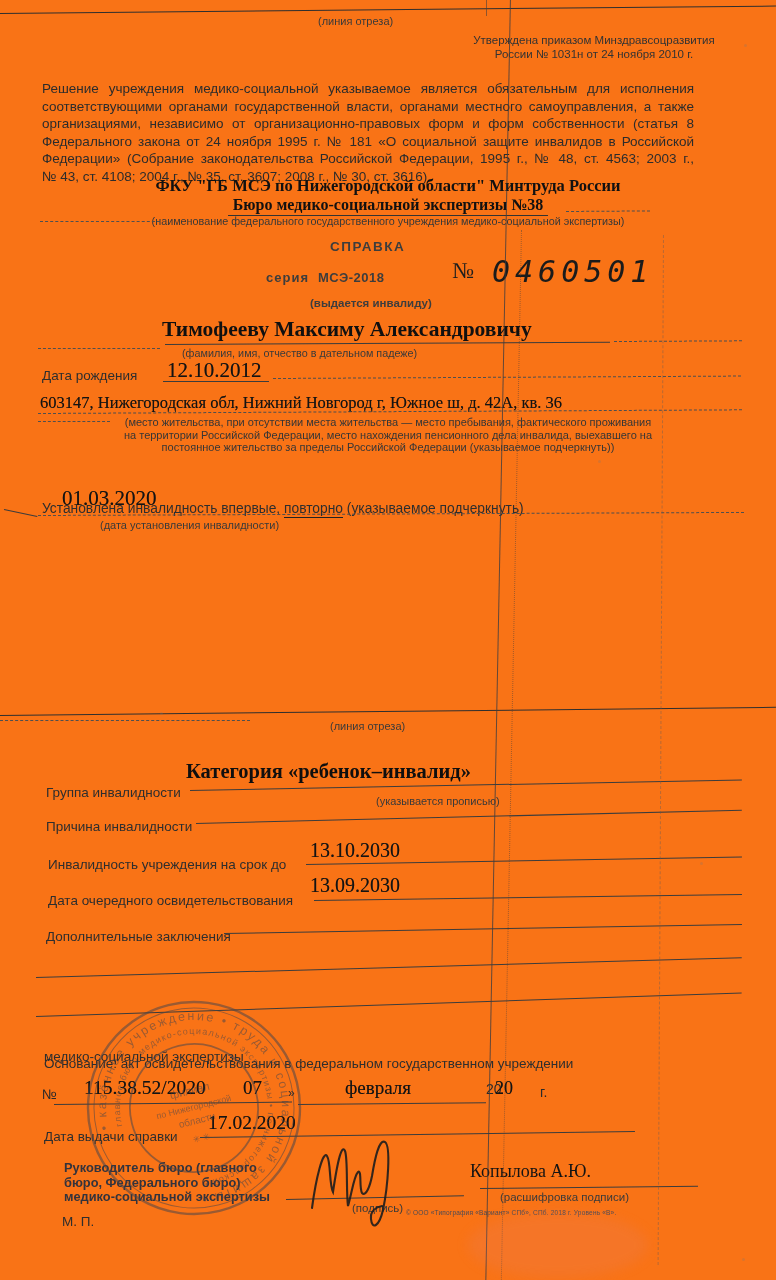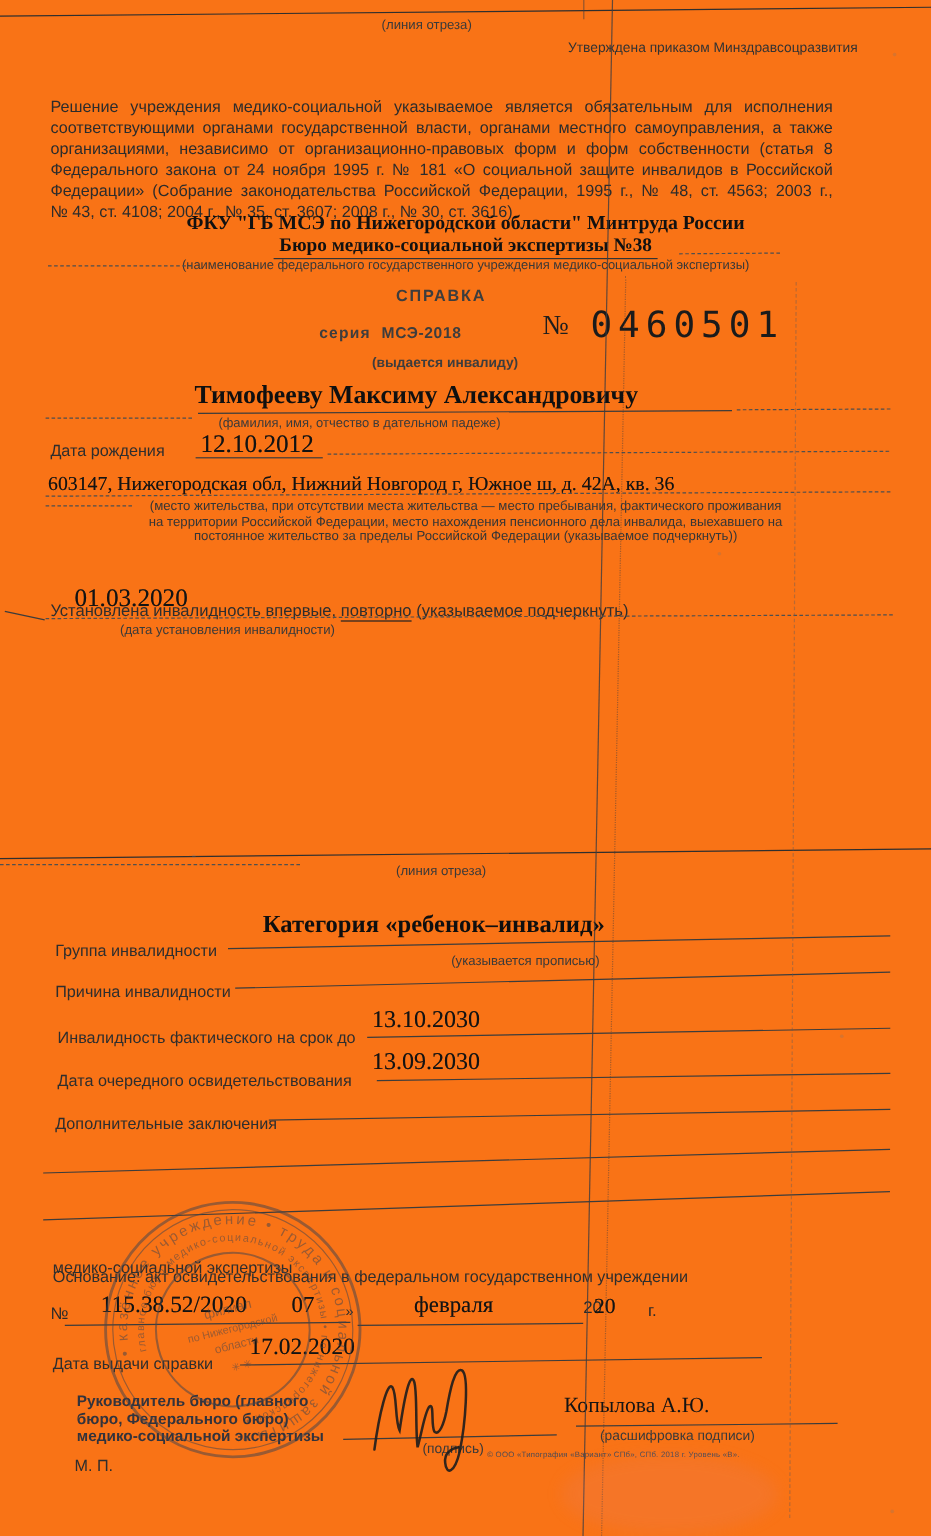--- a/index.html
+++ b/index.html
@@ -1,20 +1,20 @@
 <!DOCTYPE html>
 <html><head>
 <meta charset="utf-8">
 <style>
   html,body{margin:0;padding:0;background:#e8e8e6;}
   .page{position:relative;width:776px;height:1280px;margin:0 auto;background:#f97316;
         overflow:hidden;font-family:"Liberation Sans",sans-serif;color:#2b2b2b;}
   .abs{position:absolute;}
   .serif{font-family:"Liberation Serif",serif;}
-  .mono{font-family:"DejaVu Sans Mono",monospace;}
+  .mono{font-family:"DejaVu Sans Mono",monospace;font-style:italic;}
   .lbl{font-size:13.5px;color:#2e2e2e;}
   .cap{font-size:11px;color:#3a3a3a;}
   .val{font-family:"Liberation Serif",serif;color:#131313;text-shadow:0 0 .4px rgba(30,30,30,.55);}
   .boldgray{font-weight:bold;color:#3d3d3d;}
   .jline{text-align:justify;text-align-last:justify;}
   .ln{position:absolute;height:0;border-top:1.4px solid #3c3c3c;transform-origin:left center;}
   .lnd{border-top:1.2px dashed #4f4f4f;}
   .lnthick{border-top-width:1.6px;border-top-color:#2f2f2f;}
   .vln{position:absolute;width:0;border-left:1.2px solid rgba(60,60,65,.8);transform-origin:center top;}
   .speck{position:absolute;width:3px;height:3px;border-radius:50%;background:#777;opacity:.25;}
@@ -26,20 +26,21 @@
 <body>
 
 <div class="page">
 
   <div class="ln lnthick" style="left:0;top:13px;width:776px;transform:rotate(-0.55deg);"></div>
   <div class="vln" style="left:486px;top:0;height:16px;opacity:.7;"></div>
   <div class="abs cap" style="left:318px;top:15px;">(линия отреза)</div>
 
   <div class="abs" style="left:438px;top:33px;width:312px;text-align:center;font-size:11.5px;line-height:14px;color:#333;">
     <div>Утверждена приказом Минздравсоцразвития</div>
+    <div>России № 1031н от 24 ноября 2010 г.</div>
   </div>
 
   <div class="abs" style="left:42px;top:80px;width:652px;font-size:13.5px;line-height:17.6px;color:#2c2c2c;">
     <div class="jline">Решение учреждения медико-социальной указываемое является обязательным для исполнения</div>
     <div class="jline">соответствующими органами государственной власти, органами местного самоуправления, а также</div>
     <div class="jline">организациями, независимо от организационно-правовых форм и форм собственности (статья 8</div>
     <div class="jline">Федерального закона от 24 ноября 1995 г. № 181 «О социальной защите инвалидов в Российской</div>
     <div class="jline">Федерации» (Собрание законодательства Российской Федерации, 1995 г., № 48, ст. 4563; 2003 г.,</div>
     <div>№ 43, ст. 4108; 2004 г., № 35, ст. 3607; 2008 г., № 30, ст. 3616)</div>
   </div>
@@ -86,30 +87,30 @@
   </div>
   <div class="abs val" style="left:62px;top:486px;font-size:21px;">01.03.2020</div>
   <div class="ln" style="left:4px;top:509px;width:34px;transform:rotate(12deg);border-top-width:1.6px;"></div>
   <div class="ln lnd" style="left:38px;top:515px;width:706px;transform:rotate(-0.25deg);"></div>
   <div class="abs cap" style="left:100px;top:519px;width:580px;text-align:left;">(дата установления инвалидности)</div>
 
   <div class="ln lnthick" style="left:0;top:715px;width:776px;transform:rotate(-0.6deg);"></div>
   <div class="ln lnd" style="left:0;top:720px;width:250px;"></div>
   <div class="abs cap" style="left:330px;top:720px;">(линия отреза)</div>
 
-  <div class="abs serif" style="left:186px;top:760px;font-size:20.5px;font-weight:bold;color:#0f0f0f;margin-left:33px;">Категория «ребенок–инвалид»</div>
+  <div class="abs serif" style="left:186px;top:760px;font-size:20.5px;font-weight:bold;color:#0f0f0f;">Категория «ребенок–инвалид»</div>
   <div class="ln" style="left:190px;top:790px;width:552px;transform:rotate(-1.1deg);"></div>
   <div class="abs lbl" style="left:46px;top:785px;">Группа инвалидности</div>
   <div class="abs cap" style="left:376px;top:795px;">(указывается прописью)</div>
 
   <div class="abs lbl" style="left:46px;top:819px;">Причина инвалидности</div>
   <div class="ln" style="left:196px;top:823px;width:546px;transform:rotate(-1.4deg);"></div>
 
   <div class="abs val" style="left:310px;top:839px;font-size:20px;">13.10.2030</div>
-  <div class="abs lbl" style="left:48px;top:857px;">Инвалидность фактического на срок до</div>
+  <div class="abs lbl" style="left:48px;top:857px;">Инвалидность учреждения на срок до</div>
   <div class="ln" style="left:306px;top:864px;width:436px;transform:rotate(-1deg);"></div>
 
   <div class="abs val" style="left:310px;top:874px;font-size:20px;">13.09.2030</div>
   <div class="abs lbl" style="left:48px;top:893px;">Дата очередного освидетельствования</div>
   <div class="ln" style="left:314px;top:900px;width:428px;transform:rotate(-0.8deg);"></div>
 
   <div class="abs lbl" style="left:46px;top:929px;">Дополнительные заключения</div>
   <div class="ln" style="left:224px;top:933px;width:518px;transform:rotate(-1deg);"></div>
   <div class="ln" style="left:36px;top:977px;width:706px;transform:rotate(-1.6deg);"></div>
   <div class="ln" style="left:36px;top:1016px;width:706px;transform:rotate(-1.9deg);"></div>

